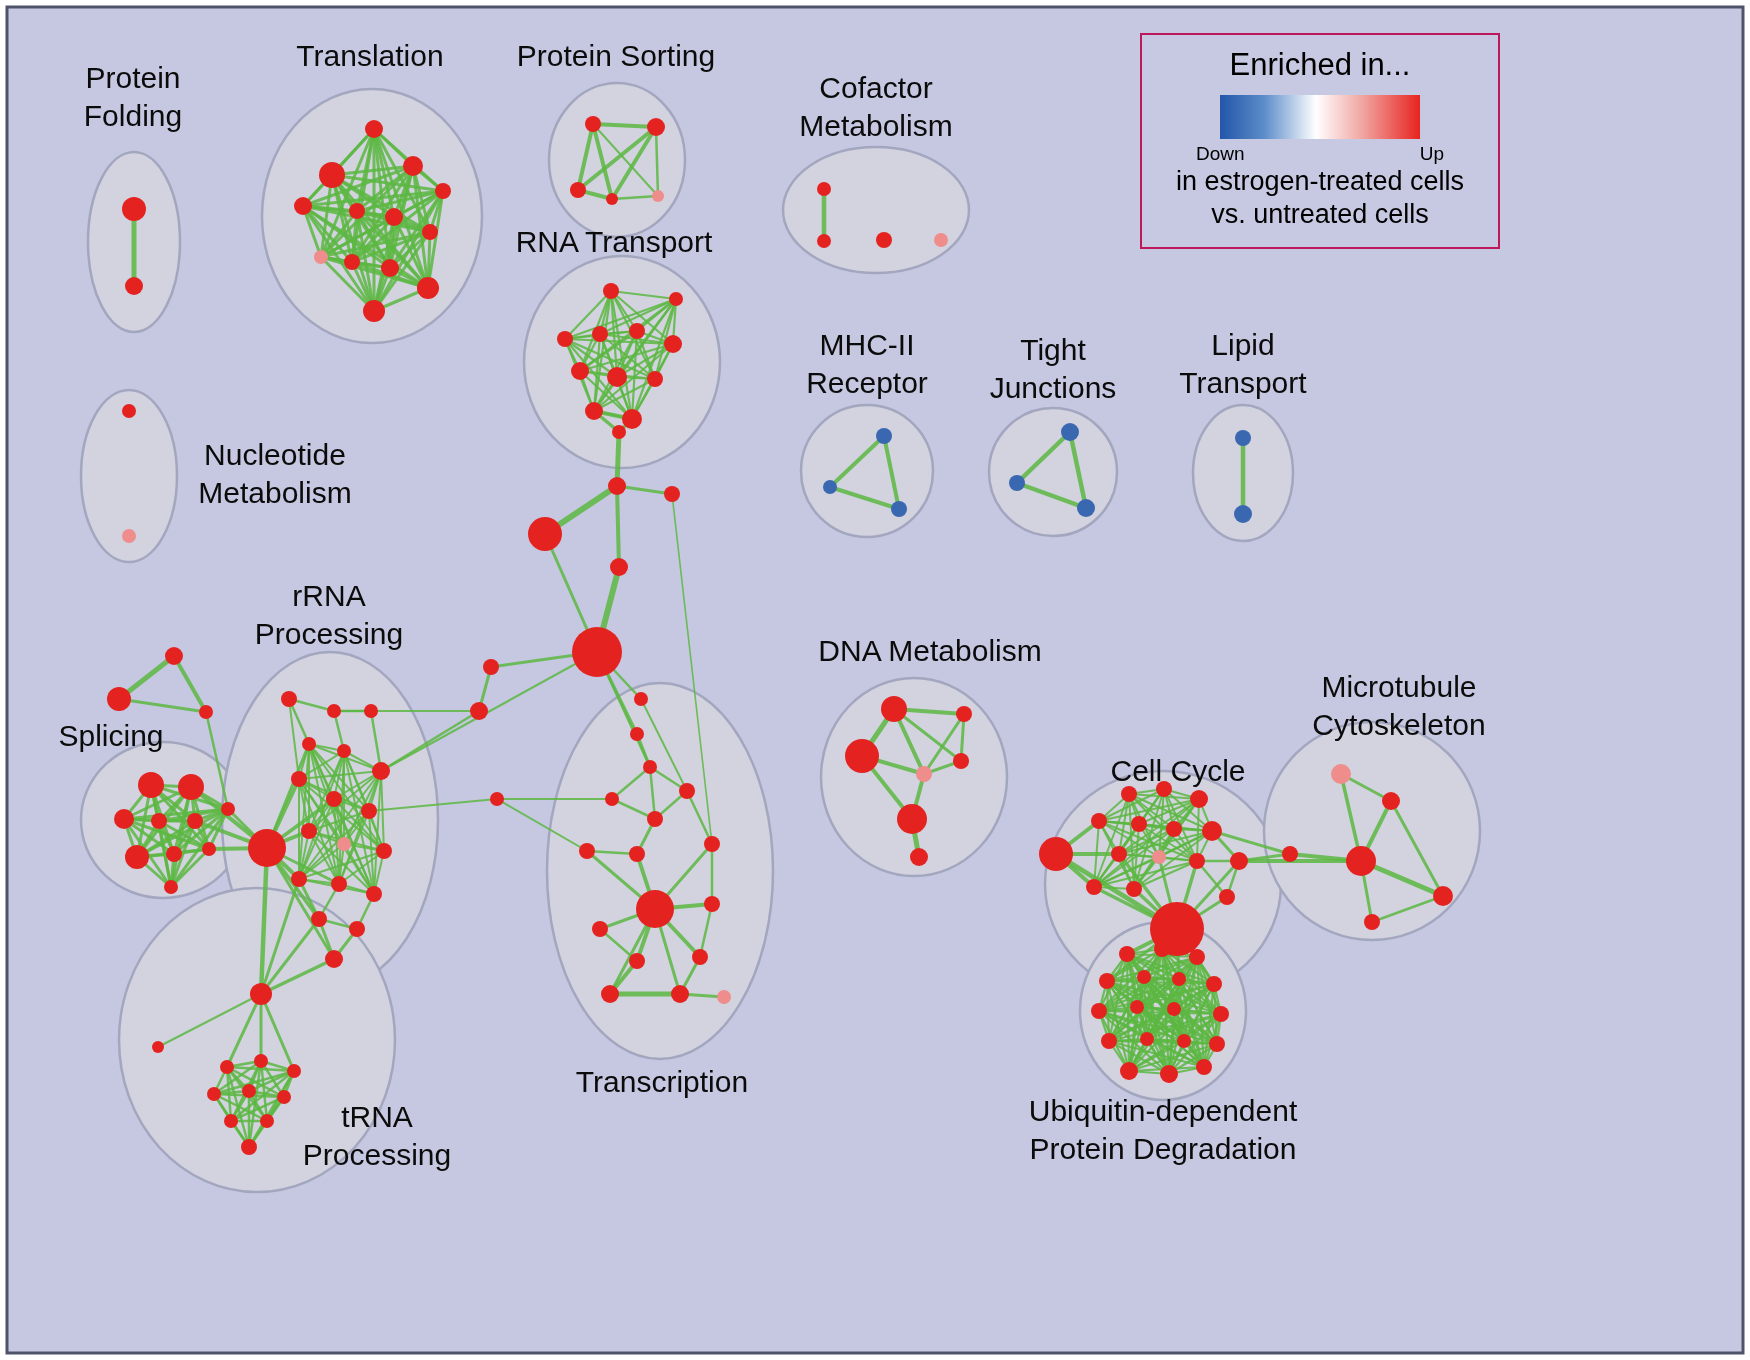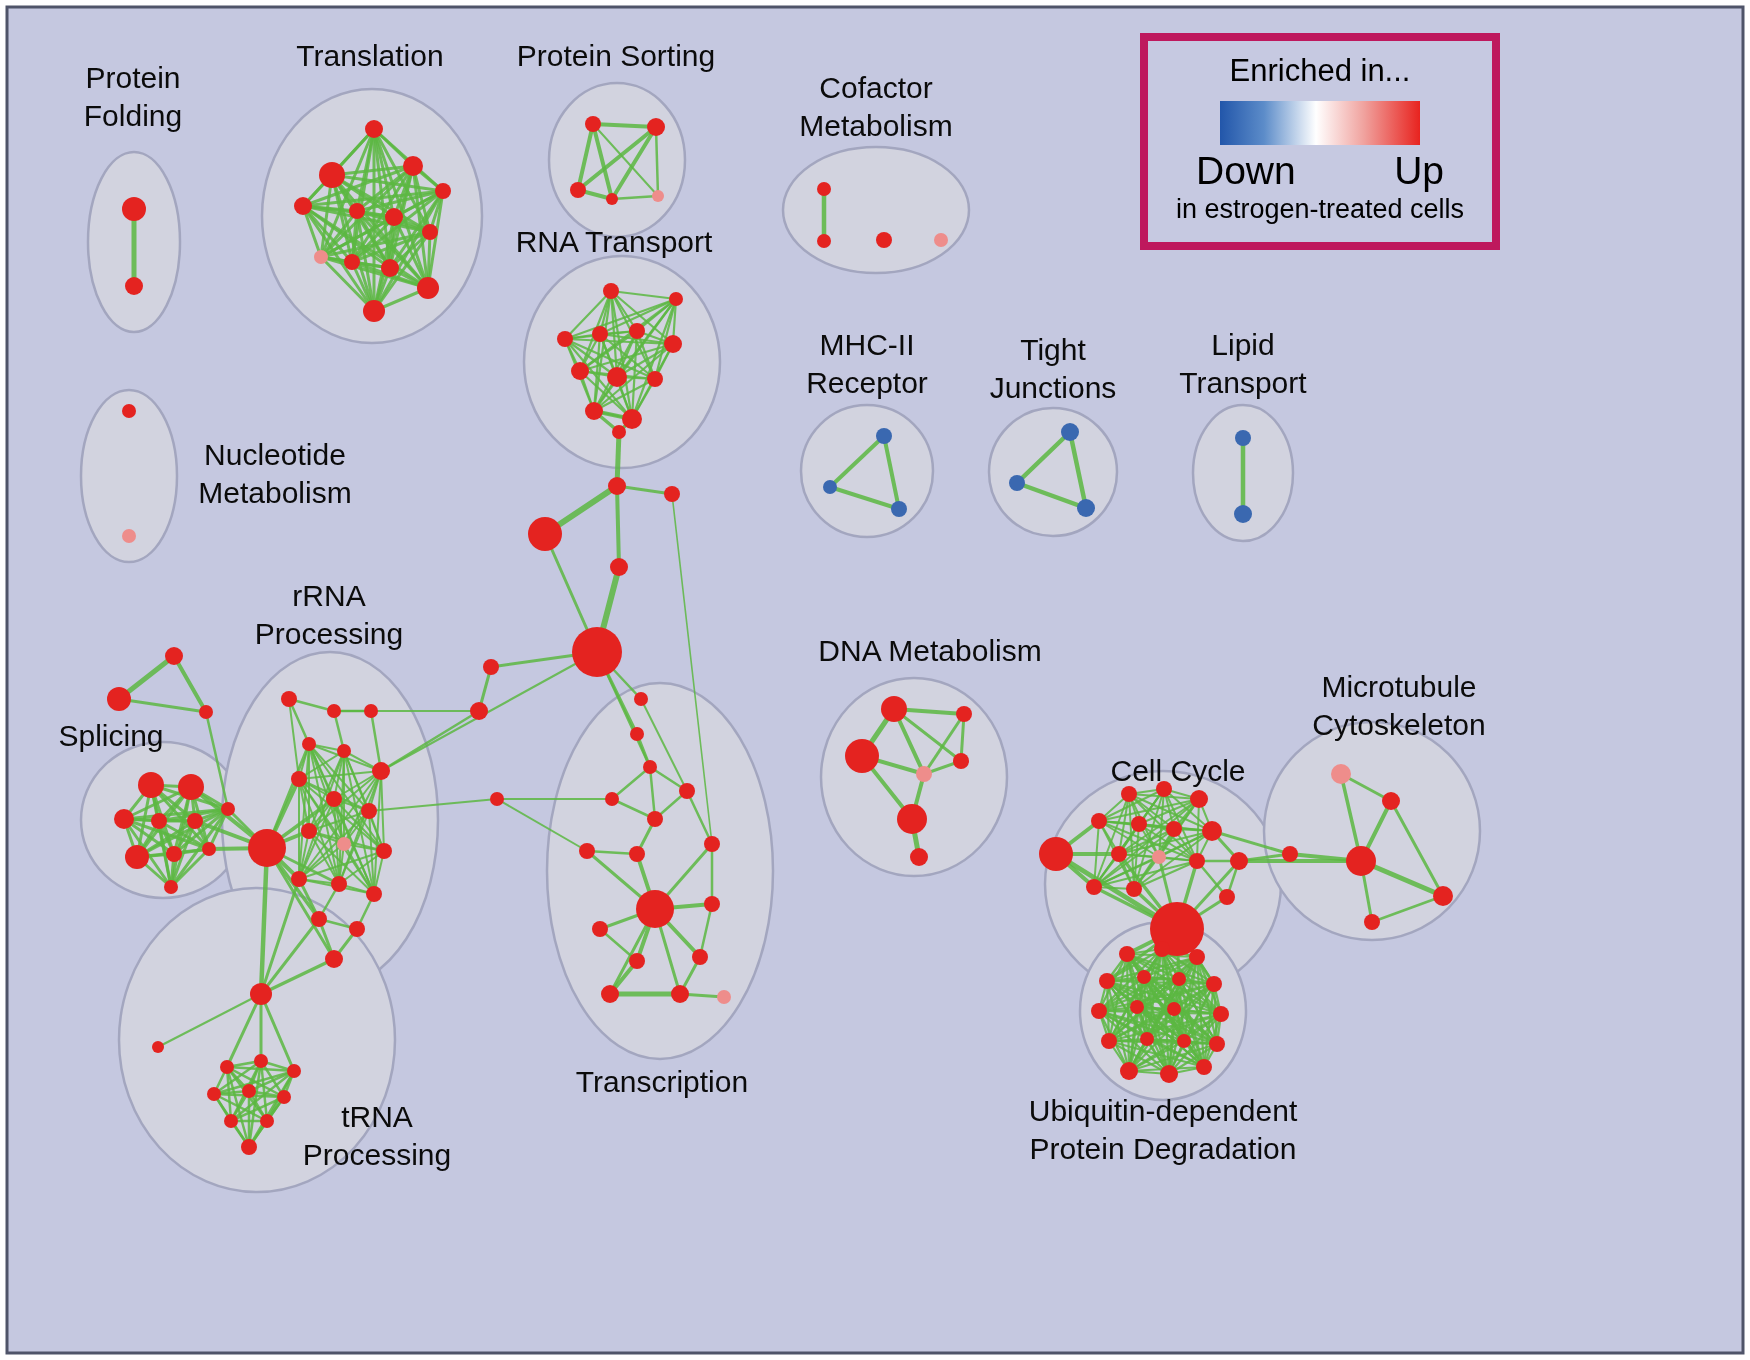--- a/index.html
+++ b/index.html
@@ -1,25 +1,25 @@
 <!DOCTYPE html>
 <html><head>
 <meta charset="utf-8">
 <style>
   html,body{margin:0;padding:0;width:1750px;height:1360px;background:#ffffff;overflow:hidden;
     font-family:"Liberation Sans",sans-serif;}
   #stage{position:relative;width:1750px;height:1032px;}
   #net{position:absolute;left:0;top:0;}
   .cluster-label{font-size:30px;fill:#0b0b0b;text-anchor:middle;font-family:"Liberation Sans",sans-serif;}
   .legend{position:absolute;left:1140px;top:33px;width:360px;box-sizing:border-box;
-    border:8px solid #be185d;background:#c6c9e1;text-align:center;padding:12px 0 16px;}
+    border:2px solid #be185d;background:#c6c9e1;text-align:center;padding:12px 0 16px;}
   .legend-title{font-size:31px;color:#000;}
   .legend-bar{width:200px;height:44px;margin:12px auto 4px;
     background:linear-gradient(90deg,#2256aa 0%,#5c8cc9 22%,#ffffff 48%,#f0a29e 72%,#e8231f 100%);}
-  .legend-scale{display:flex;justify-content:space-between;width:248px;margin:0 auto;font-size:39px;color:#000;}
+  .legend-scale{display:flex;justify-content:space-between;width:248px;margin:0 auto;font-size:19px;color:#000;}
   .legend-caption{font-size:27px;color:#000;line-height:33px;}
 </style>
 </head>
 <body>
 
 <div id="stage">
   <svg id="net" width="1750" height="1360" viewBox="0 0 1750 1360">
       <rect x="0" y="0" width="1750" height="1360" fill="#ffffff"></rect>
       <rect x="7" y="7" width="1736" height="1346" fill="#c5c8e0" stroke="#4f5469" stroke-width="3"></rect>
       <ellipse cx="134" cy="242" rx="46" ry="90" fill="#d2d3df" stroke="#a3a6bf" stroke-width="2.5"></ellipse>
@@ -874,14 +874,15 @@
     </svg>
 
   <div class="legend">
     <div class="legend-title">Enriched in...</div>
     <div class="legend-bar"></div>
     <div class="legend-scale">
       <span>Down</span>
       <span>Up</span>
     </div>
     <div class="legend-caption">in estrogen-treated cells</div>
+    <div class="legend-caption">vs. untreated cells</div>
   </div>
 </div>
 
 </body></html>

